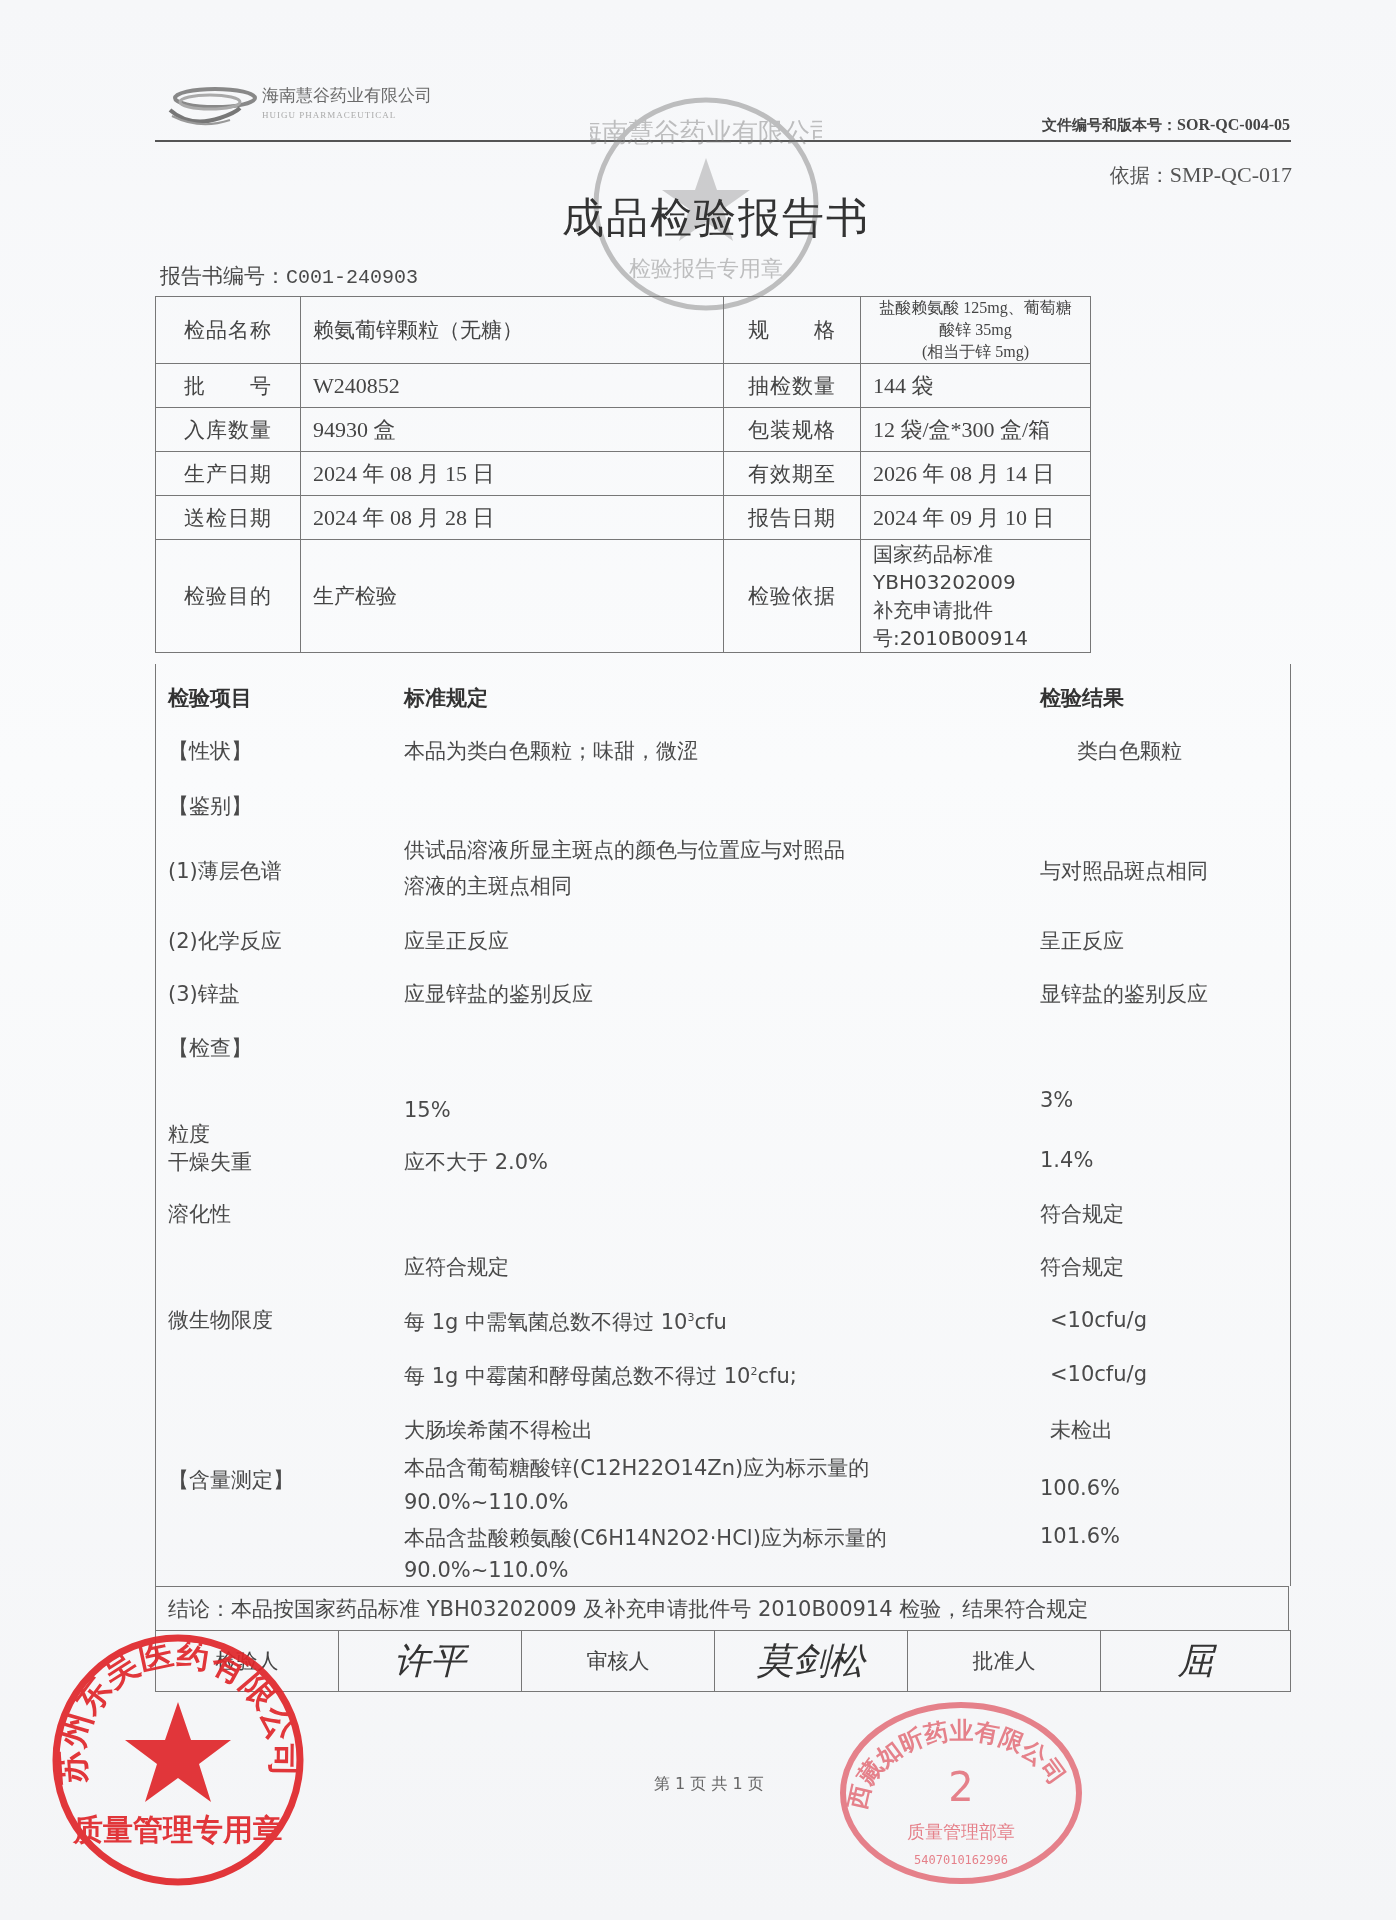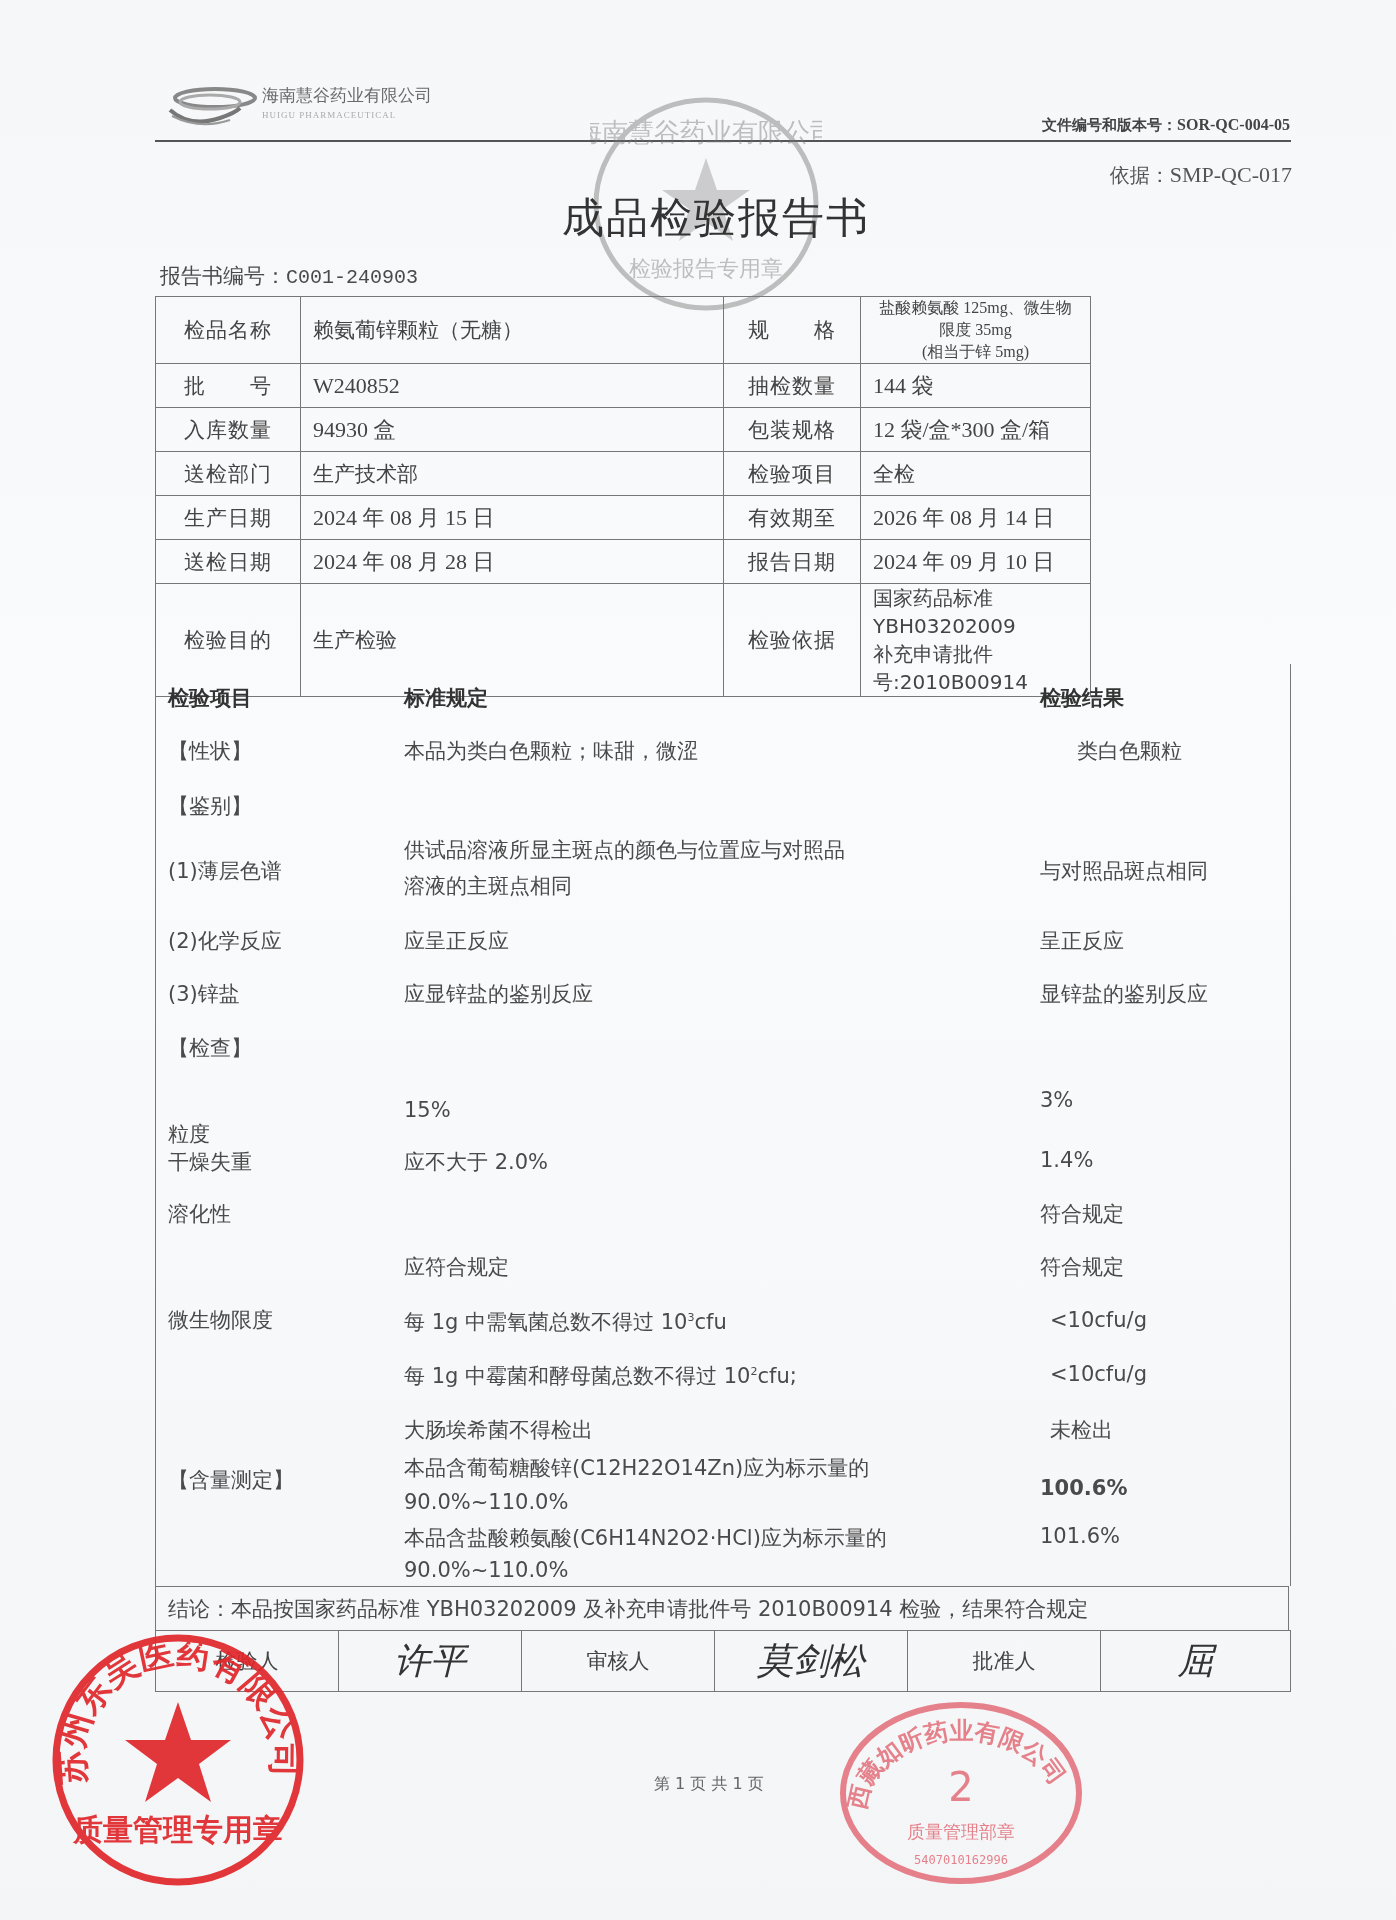--- a/index.html
+++ b/index.html
@@ -105,41 +105,35 @@
     <span>报告书编号：</span><span class="val">C001-240903</span>
   </div>
 
   <table class="info-table">
     <tbody>
         <tr style="height:62px;">
       <td class="lbl">检品名称</td>
       <td class="val1">赖氨葡锌颗粒（无糖）</td>
       <td class="lbl2">规　　格</td>
       <td>
-        <div class="spec">盐酸赖氨酸 125mg、微生物限度 35mg</div>
+        <div class="spec">盐酸赖氨酸 125mg、葡萄糖酸锌 35mg</div>
         <div class="spec">(相当于锌 5mg)</div>
       </td>
     </tr>
     <tr style="height:44px;">
       <td class="lbl">批　　号</td>
       <td class="val1 num">W240852</td>
       <td class="lbl2">抽检数量</td>
       <td class="num">144 袋</td>
     </tr>
     <tr style="height:44px;">
       <td class="lbl">入库数量</td>
       <td class="val1 num">94930 盒</td>
       <td class="lbl2">包装规格</td>
       <td class="num">12 袋/盒*300 盒/箱</td>
-    </tr>
-    <tr style="height:44px;">
-      <td class="lbl">送检部门</td>
-      <td class="val1">生产技术部</td>
-      <td class="lbl2">检验项目</td>
-      <td>全检</td>
     </tr>
     <tr style="height:44px;">
       <td class="lbl">生产日期</td>
       <td class="val1 num">2024 年 08 月 15 日</td>
       <td class="lbl2">有效期至</td>
       <td class="num">2026 年 08 月 14 日</td>
     </tr>
     <tr style="height:44px;">
       <td class="lbl">送检日期</td>
       <td class="val1 num">2024 年 08 月 28 日</td>
@@ -209,21 +203,21 @@
     <span>每 1g 中霉菌和酵母菌总数不得过 10</span><span class="sup">2</span><span>cfu;</span>
   </div>
   <div class="row c3" style="top:1362px; left:1050px;">&lt;10cfu/g</div>
 
   <div class="row c2" style="top:1416px;">大肠埃希菌不得检出</div>
   <div class="row c3" style="top:1416px; left:1050px;">未检出</div>
 
   <div class="row c1" style="top:1466px;">【含量测定】</div>
   <div class="row c2" style="top:1454px;">本品含葡萄糖酸锌(C12H22O14Zn)应为标示量的</div>
   <div class="row c2" style="top:1490px;">90.0%~110.0%</div>
-  <div class="row c3" style="top:1476px;font-weight:bold;">100.6%</div>
+  <div class="row c3" style="top:1476px;">100.6%</div>
 
   <div class="row c2" style="top:1524px;">本品含盐酸赖氨酸(C6H14N2O2·HCl)应为标示量的</div>
   <div class="row c2" style="top:1558px;">90.0%~110.0%</div>
   <div class="row c3" style="top:1524px;">101.6%</div>
 
   <div class="conclusion-row">结论：本品按国家药品标准 YBH03202009 及补充申请批件号 2010B00914 检验，结果符合规定</div>
 
   <table class="sign-table">
     <tbody>
         <tr>

